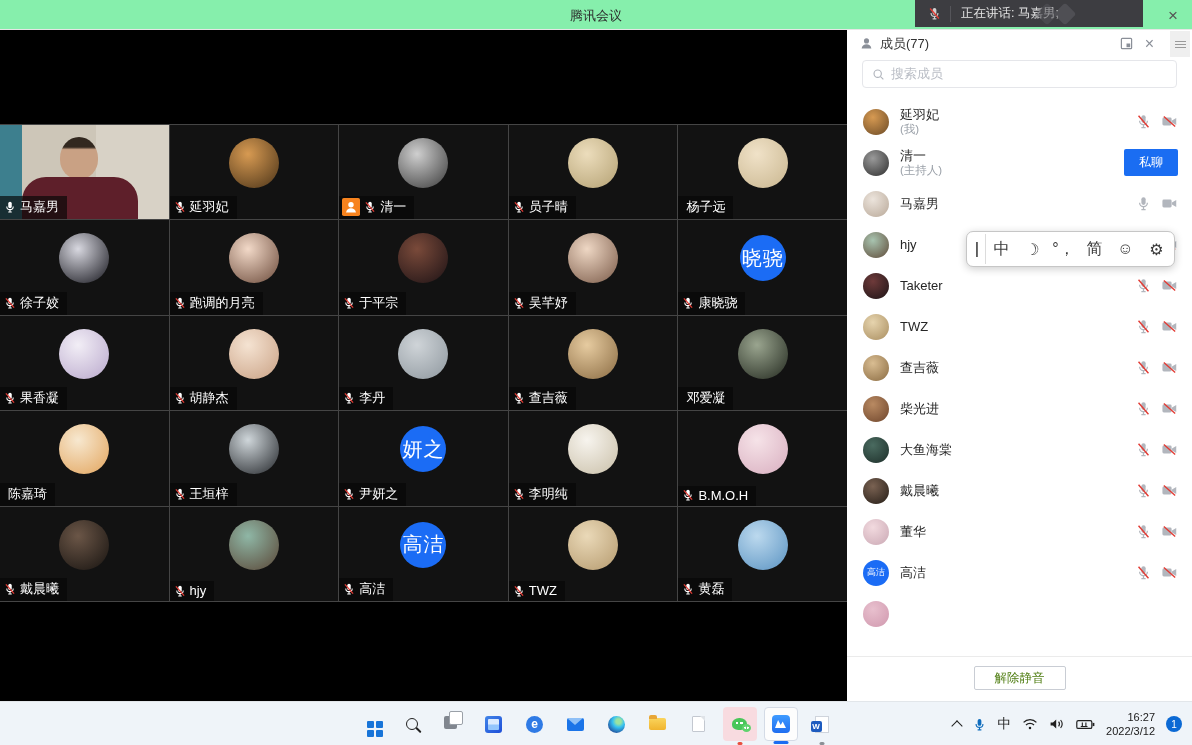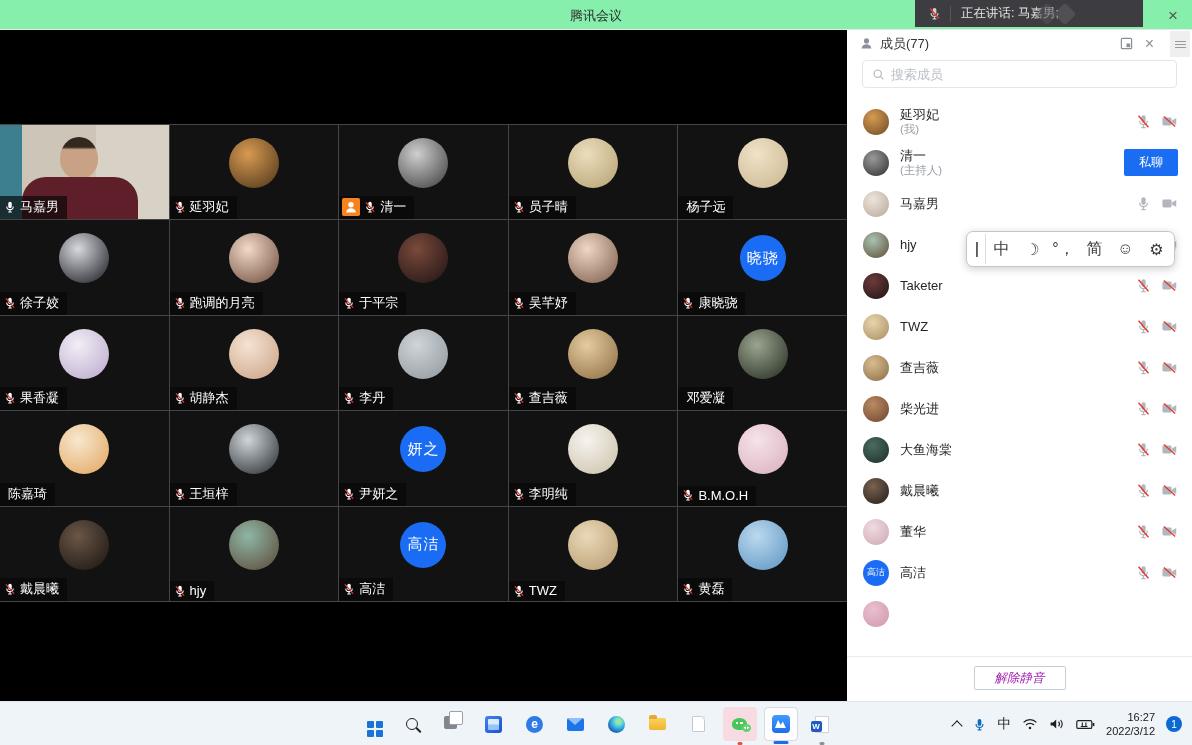--- a/index.html
+++ b/index.html
@@ -27,21 +27,21 @@
   
   .stage { position:absolute; left:0; top:30px; width:847px; height:671px; background:#000; }
   .vgrid { position:absolute; left:0; top:94px; width:847px; height:478px;
            display:grid; grid-template-columns:repeat(5,1fr); grid-template-rows:repeat(5,1fr);
            gap:1px; background:#454545; border-top:1px solid #454545; border-bottom:1px solid #454545; }
   .tile { position:relative; background:#121212; overflow:hidden; }
   .tile.speaking { box-shadow:inset 0 0 0 2px #29c541; }
   .avatar { position:absolute; left:50%; top:13px; transform:translateX(-50%);
             width:50px; height:50px; border-radius:50%; }
   .avatar.txt { width:46px; height:46px; top:15px; display:grid; place-items:center;
-                color:#fff; font-size:15px; letter-spacing:1px; }
+                color:#fff; font-size:20px; letter-spacing:1px; }
   .label { position:absolute; left:0; bottom:0; display:inline-flex; align-items:center; gap:3px;
            max-width:100%; background:rgba(8,8,8,.68); padding:2px 8px 3px 3px;
            color:#fff; font-size:13px; white-space:nowrap; }
   .label.no-mic { padding-left:8px; }
   .host-badge { width:18px; height:18px; display:flex; flex:none; }
   .micwrap { width:14px; height:14px; display:flex; flex:none; }
   
   .scene { position:absolute; inset:0;
            background:linear-gradient(90deg,#3d7f8e 0 13%,#cdc6b8 13% 57%,#d8d2c6 57% 100%); }
   .scene .p-head { position:absolute; left:60px; top:12px; width:38px; height:42px; border-radius:50% 50% 46% 46%;
@@ -58,37 +58,37 @@
   .p-actions .pa { background:none; border:none; color:#8a8f98; display:flex; cursor:default; }
   .p-close { font-size:16px; line-height:1; color:#8a8f98; }
   .scroll-thumb { position:absolute; right:2px; top:1px; width:20px; height:26px; background:#efefef;
                   display:grid; place-items:center; }
   .scroll-thumb i { width:11px; height:7px; border-top:1.5px solid #9a9a9a; border-bottom:1.5px solid #9a9a9a;
                     position:relative; display:block; }
   .scroll-thumb i::after { content:""; position:absolute; left:0; right:0; top:2px; height:1.5px; background:#9a9a9a; }
   .searchbox { margin:3px 15px 0; height:28px; border:1px solid #e5e6ea; border-radius:4px;
                display:flex; align-items:center; padding:0 9px; gap:6px; background:#fff; }
   .searchbox svg { flex:none; }
-  .searchbox input { border:none; outline:none; flex:1; font-size:13px; color:#6d28d9; font-family:Liberation Sans, sans-serif; }
+  .searchbox input { border:none; outline:none; flex:1; font-size:13px; color:#6d28d9; font-family:Liberation Mono, monospace; }
   .searchbox input::placeholder { color:#b8bcc4; }
   .mlist { position:absolute; left:0; top:71px; width:345px; height:555px; overflow:hidden; }
   .mrow { height:41px; display:flex; align-items:center; padding:0 14px 0 16px; gap:11px; }
   .mavatar { width:26px; height:26px; border-radius:50%; flex:none; }
   .mavatar.txt { display:grid; place-items:center; color:#fff; font-size:9px; }
   .mtext { line-height:15px; }
   .mname { font-size:13px; color:#262626; }
   .msub { font-size:11.5px; color:#9aa0a8; }
   .mactions { margin-left:auto; display:flex; align-items:flex-end; gap:9px; }
   .mic-ic, .cam-ic { width:17px; height:17px; color:#b2b6bd; display:flex; }
   .chat-btn { background:#1a6df2; color:#fff; border:none; border-radius:2px; font-size:12px;
               padding:5px 15px; font-family:inherit; }
   .p-foot { position:absolute; left:0; bottom:0; width:345px; height:45px; border-top:1px solid #ebebeb;
             display:flex; justify-content:center; }
   .unmute-btn { margin-top:9px; height:24px; padding:0 20px; background:#fff; border:1px solid #c9cdd4;
-                border-radius:2px; font-size:12.5px; color:#a21caf; font-family:inherit;font-style:italic; }
+                border-radius:2px; font-size:12.5px; color:#4d7c0f; font-family:inherit; }
 
   
   .ime { position:absolute; left:966px; top:231px; height:36px; display:flex; align-items:center;
          background:#fff; border:1px solid #c6c6c6; border-radius:7px; padding:0 2px;
          box-shadow:0 2px 8px rgba(0,0,0,.2); z-index:10; }
   .ime-item { width:31px; height:30px; display:grid; place-items:center; font-size:16px; color:#3a3a3a;
               border-radius:4px; }
   .ime-item.cursor-cell { width:17px; border-right:1px solid #dcdcdc; border-radius:0; font-size:17px; color:#222; }
 
   

